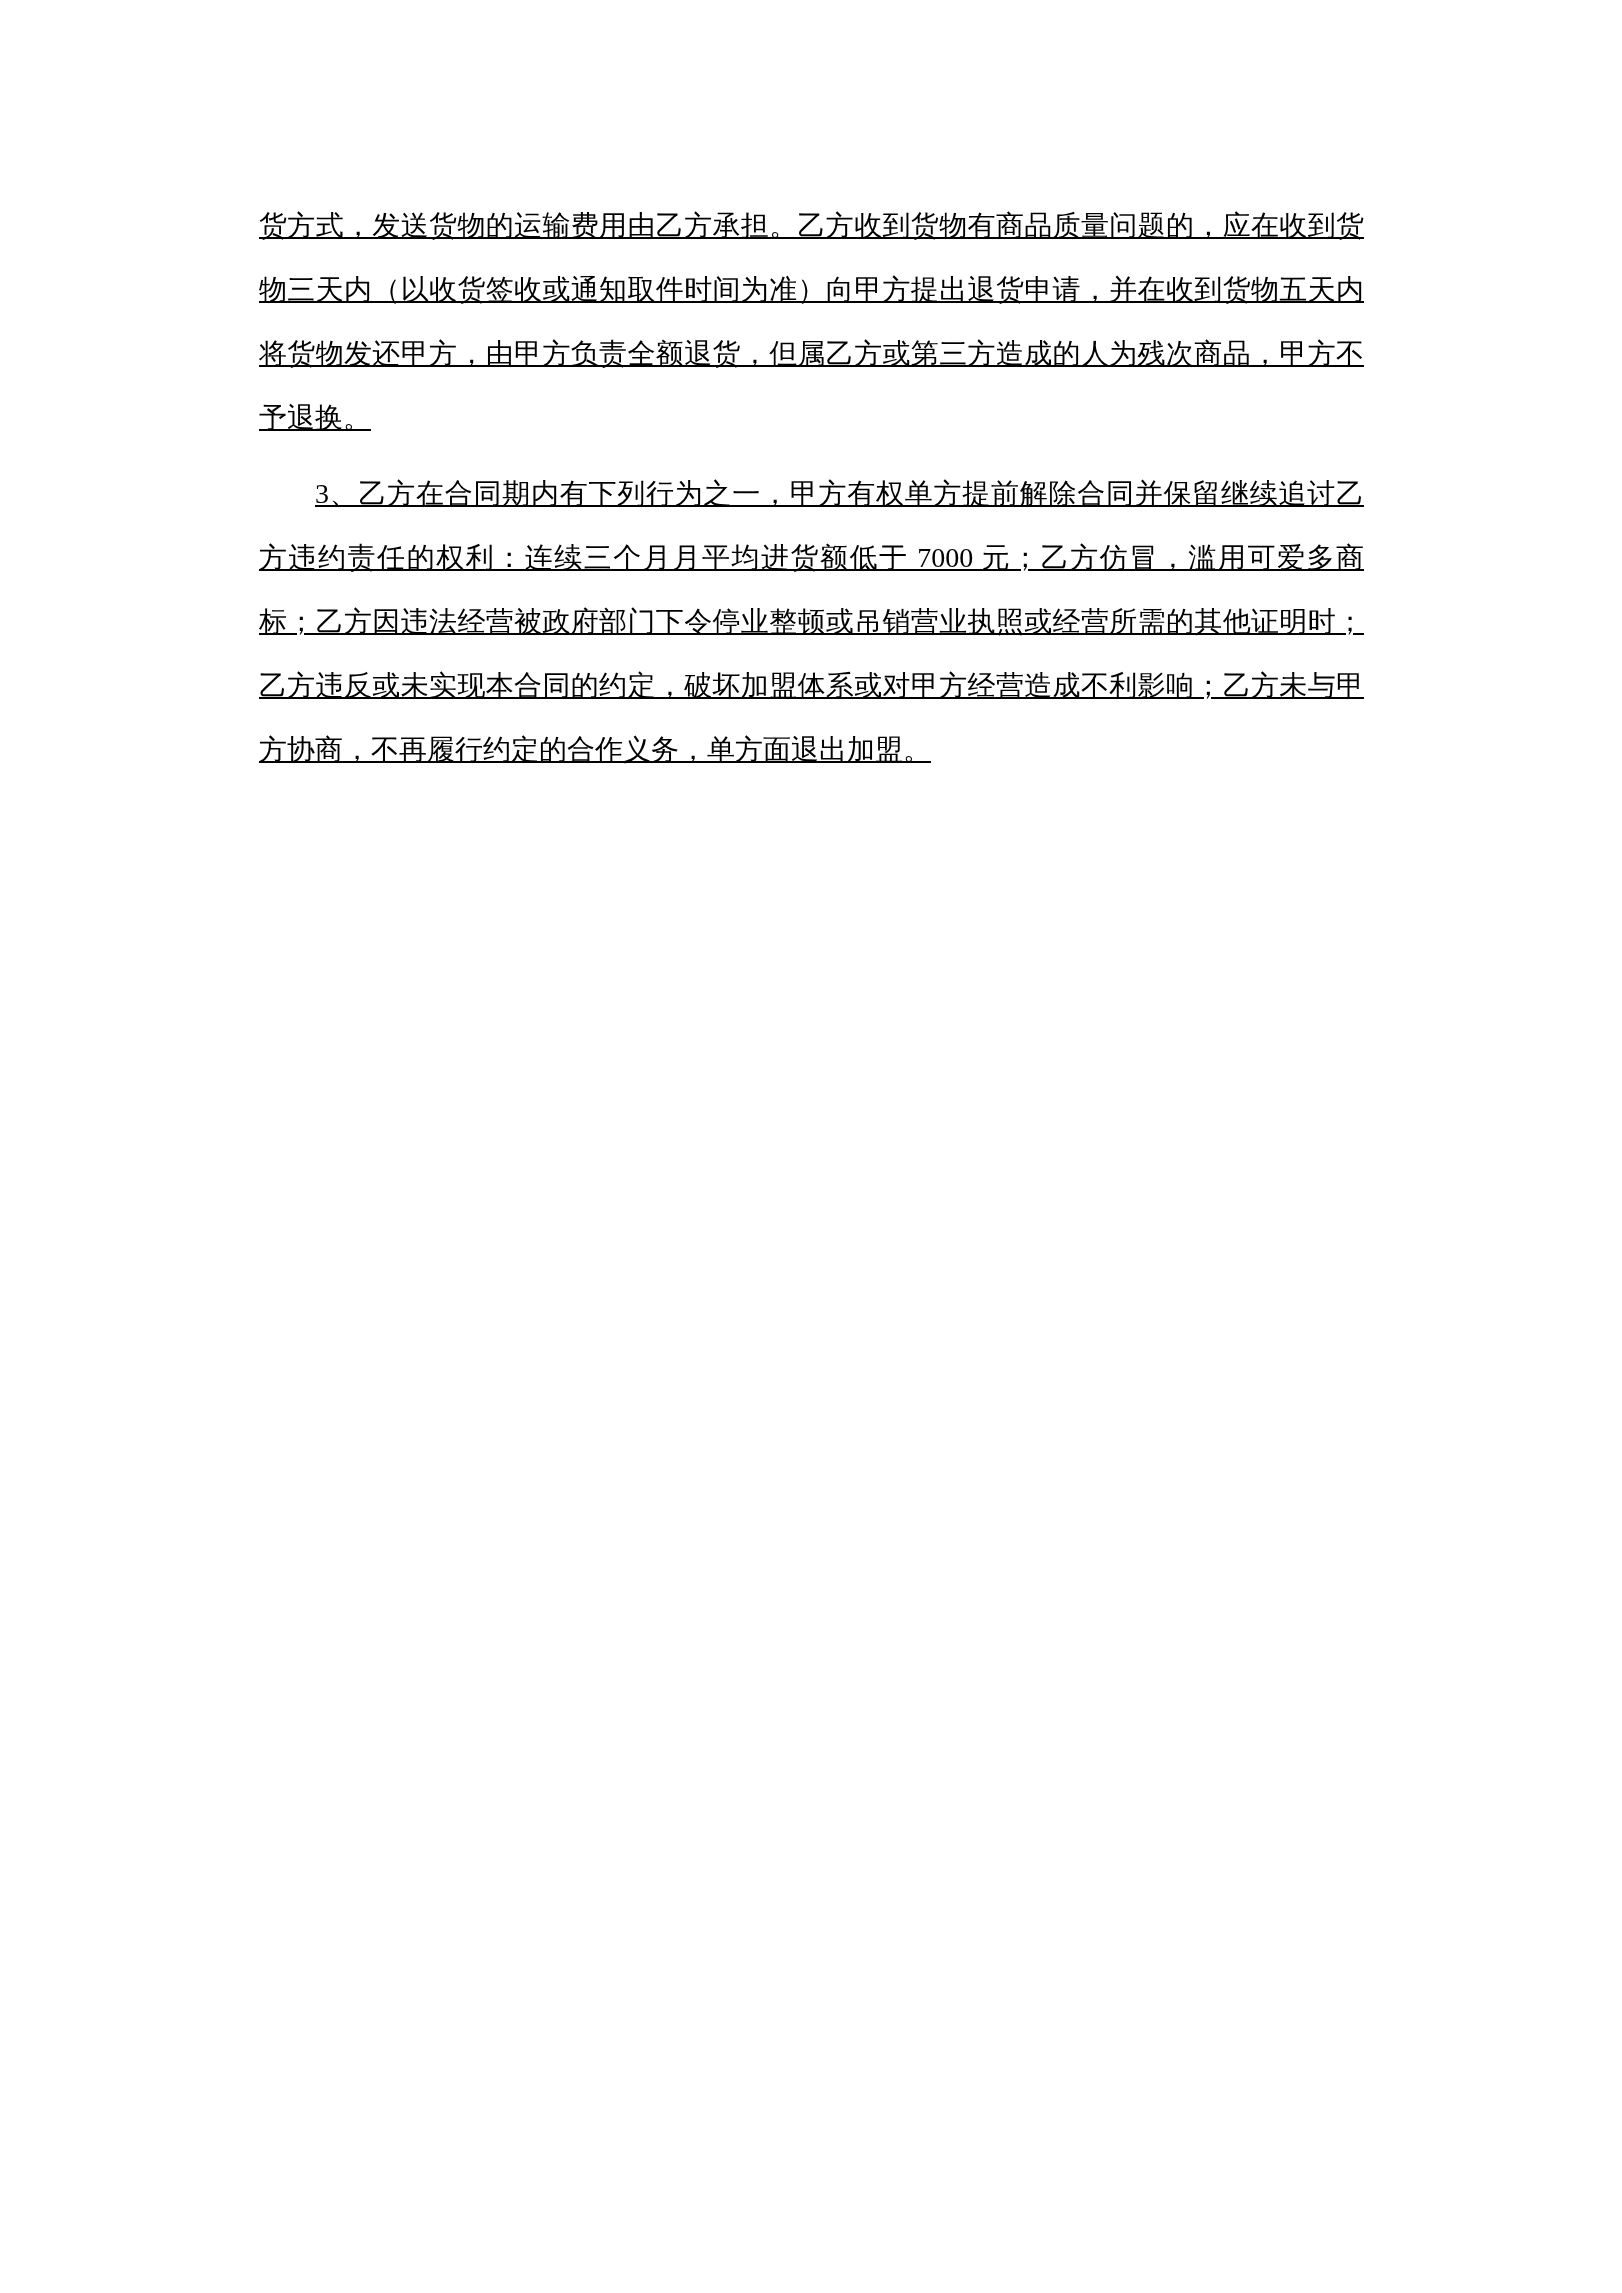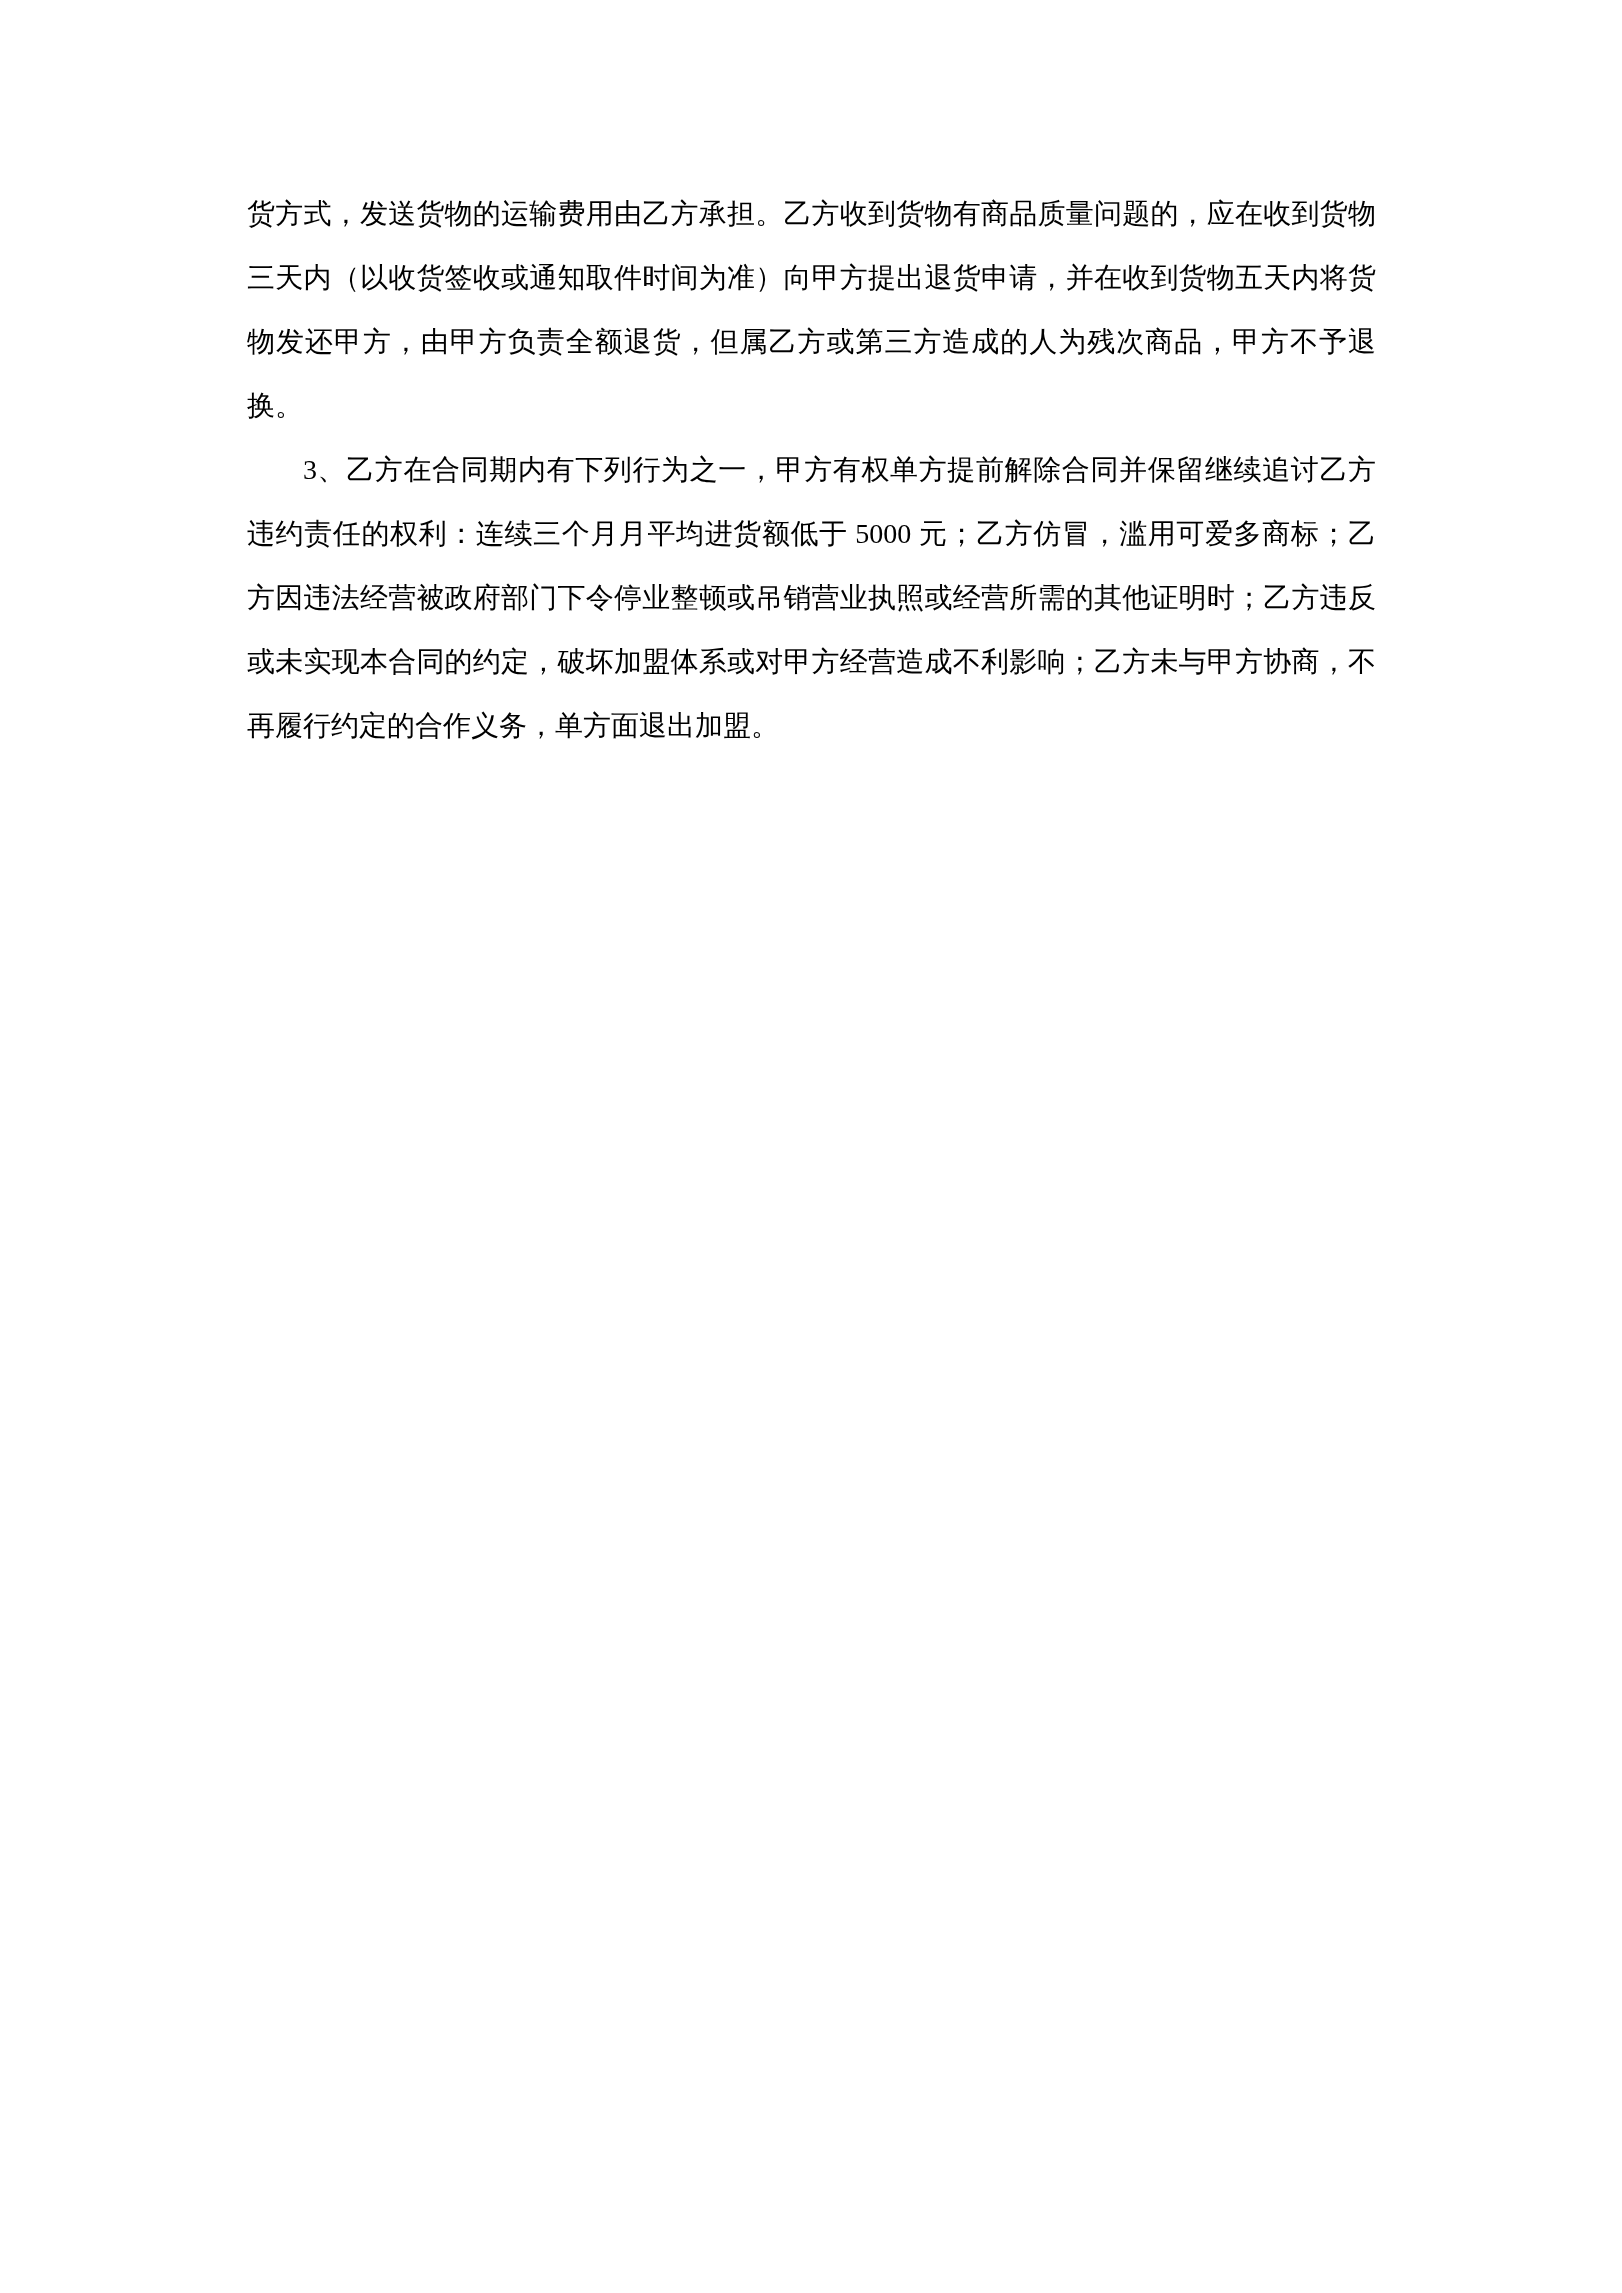--- a/index.html
+++ b/index.html
@@ -19,30 +19,31 @@
     left: 247px;
     top: 182px;
     width: 1129px;
     font-family: "Liberation Serif", "DejaVu Serif", serif;
     font-size: 28px;
     line-height: 64px;
     color: #000000;
     text-align: justify;
   }
   .para {
-    margin: 0;
+    margin: 12px;
     padding: 0;
     text-indent: 0;
+    text-decoration: underline;
   }
   .para.indent {
     text-indent: 2em;
   }
 </style>
 </head>
 <body>
 
 <div class="page">
   <div class="text-block">
     <p class="para">货方式，发送货物的运输费用由乙方承担。乙方收到货物有商品质量问题的，应在收到货物三天内（以收货签收或通知取件时间为准）向甲方提出退货申请，并在收到货物五天内将货物发还甲方，由甲方负责全额退货，但属乙方或第三方造成的人为残次商品，甲方不予退换。</p>
-    <p class="para indent">3、乙方在合同期内有下列行为之一，甲方有权单方提前解除合同并保留继续追讨乙方违约责任的权利：连续三个月月平均进货额低于 5000 元；乙方仿冒，滥用可爱多商标；乙方因违法经营被政府部门下令停业整顿或吊销营业执照或经营所需的其他证明时；乙方违反或未实现本合同的约定，破坏加盟体系或对甲方经营造成不利影响；乙方未与甲方协商，不再履行约定的合作义务，单方面退出加盟。</p>
+    <p class="para indent">3、乙方在合同期内有下列行为之一，甲方有权单方提前解除合同并保留继续追讨乙方违约责任的权利：连续三个月月平均进货额低于 7000 元；乙方仿冒，滥用可爱多商标；乙方因违法经营被政府部门下令停业整顿或吊销营业执照或经营所需的其他证明时；乙方违反或未实现本合同的约定，破坏加盟体系或对甲方经营造成不利影响；乙方未与甲方协商，不再履行约定的合作义务，单方面退出加盟。</p>
   </div>
 </div>
 
 
 </body></html>

